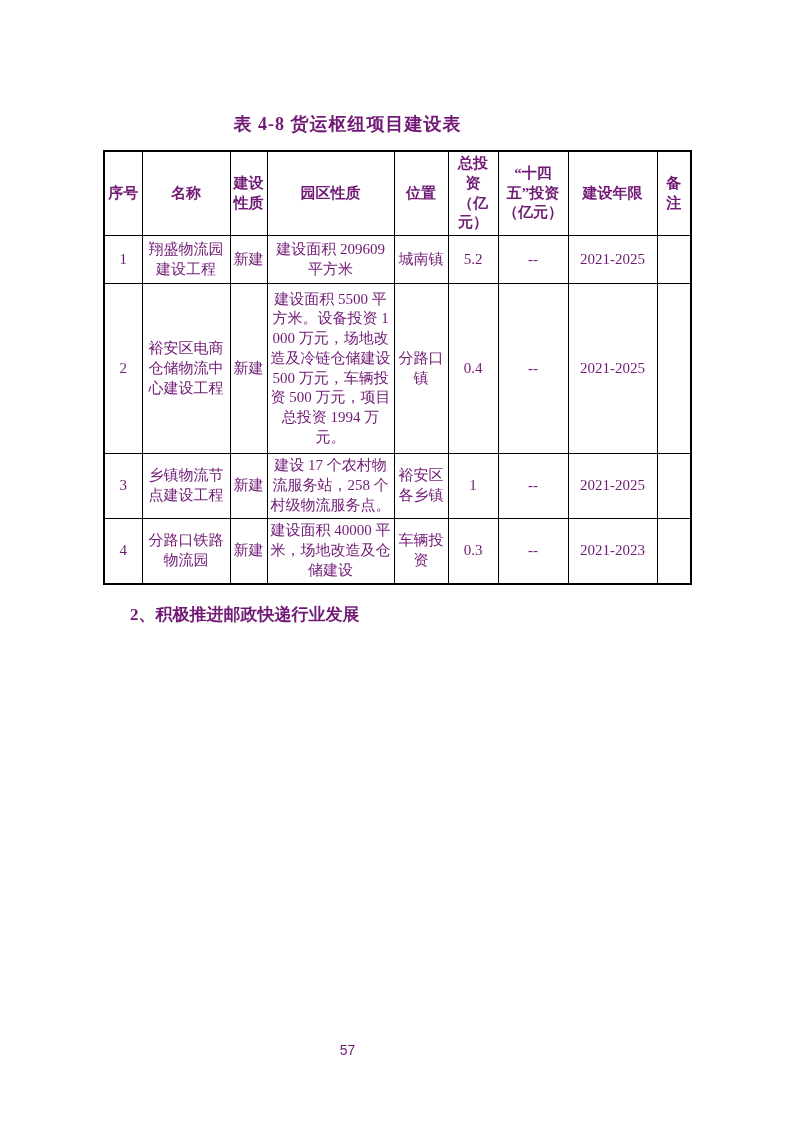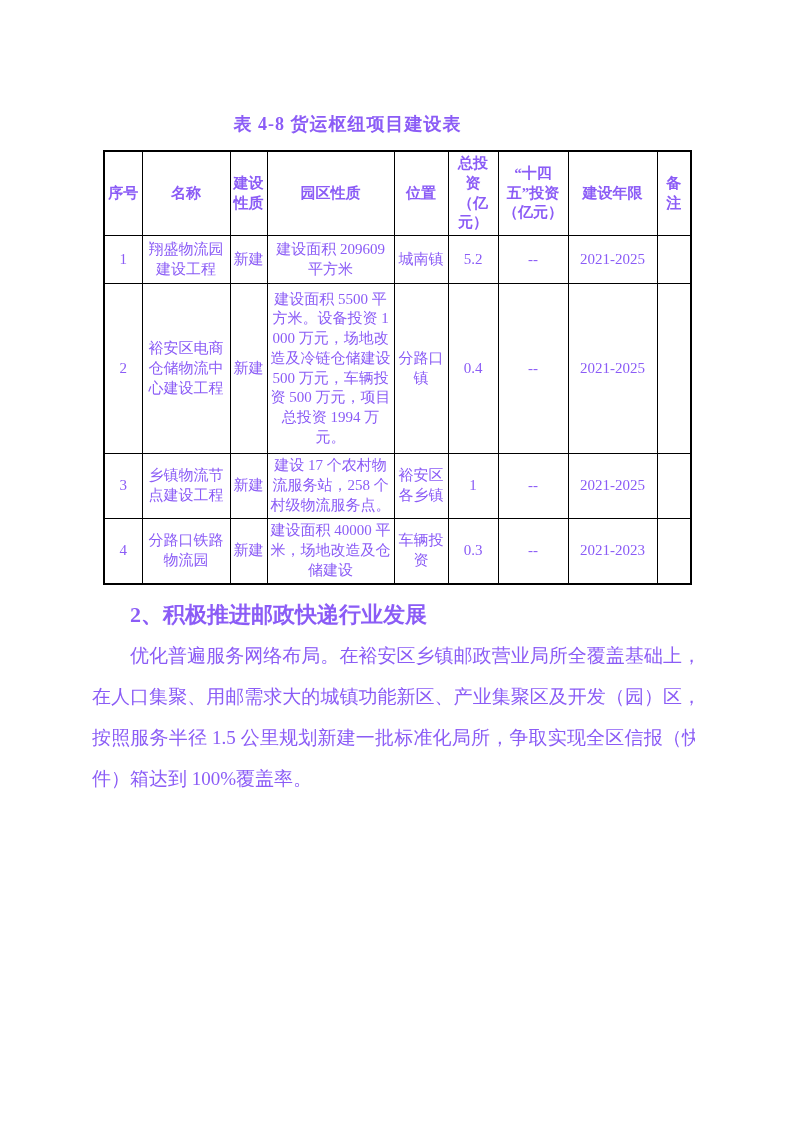--- a/index.html
+++ b/index.html
@@ -2,21 +2,21 @@
 <html><head>
 <meta charset="utf-8">
 <style>
   * { margin: 0; padding: 0; box-sizing: border-box; }
   html, body { background: #ffffff; }
   .page {
     position: relative;
     width: 695px;
     height: 1122px;
     background: #ffffff;
-    color: #8b5cf6;
+    color: #701a75;
     font-family: "Liberation Serif", "DejaVu Serif", serif;
     overflow: hidden;
   }
   .table-title {
     padding-top: 112px;
     text-align: center;
     font-size: 18px;
     font-weight: bold;
     letter-spacing: 1px;
     line-height: 24px;
@@ -49,21 +49,21 @@
   .content {
     margin: 9px 92px 0 92px;
     width: 609px;
     font-size: 19px;
     line-height: 41px;
     text-align: justify;
     text-justify: inter-ideograph;
   }
   .section-heading {
     font-weight: bold;
-    font-size: 22px;
+    font-size: 17px;
     text-indent: 38px;
     text-align: left;
   }
   .content p { text-indent: 38px; }
   .page-number {
     position: absolute;
     bottom: 64px;
     left: 0;
     width: 100%;
     text-align: center;
@@ -149,17 +149,17 @@
         <td>--</td>
         <td>2021-2023</td>
         <td></td>
       </tr>
 
     </tbody>
   </table>
 
   <div class="content">
     <div class="section-heading">2、积极推进邮政快递行业发展</div>
-    <p>优化普遍服务网络布局。在裕安区乡镇邮政营业局所全覆盖基础上，在人口集聚、用邮需求大的城镇功能新区、产业集聚区及开发（园）区，按照服务半径 1.5 公里规划新建一批标准化局所，争取实现全区信报（快件）箱达到 100%覆盖率。</p>
   </div>
 
+  <div class="page-number">57</div>
 
 </div>
 
 </body></html>

